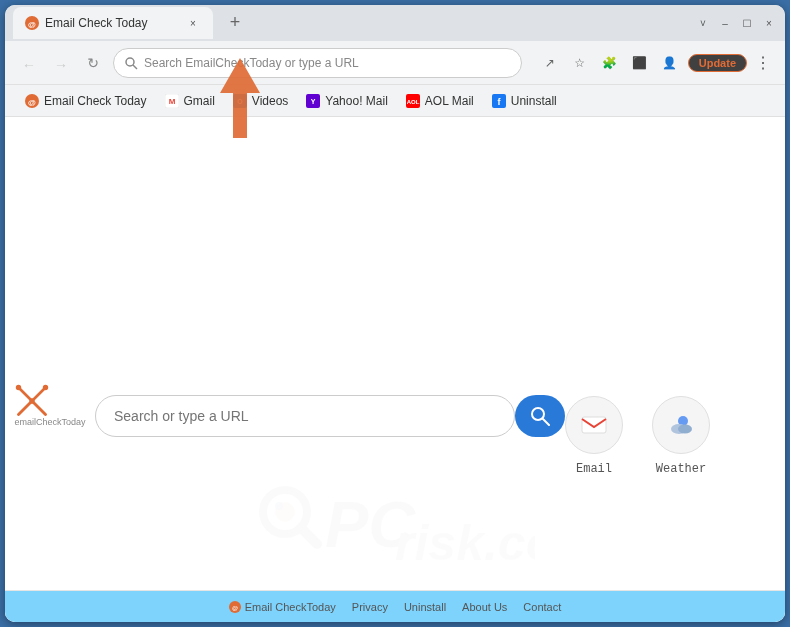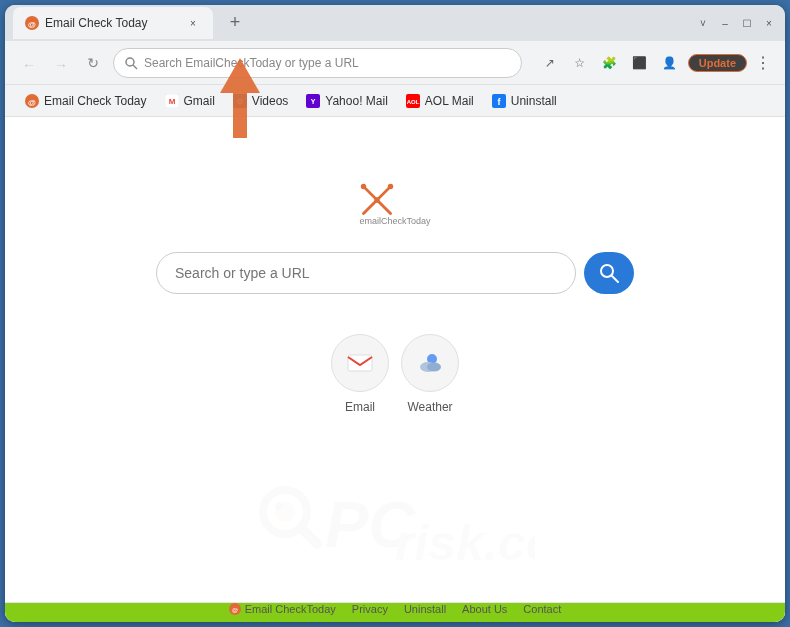--- a/index.html
+++ b/index.html
@@ -200,38 +200,38 @@
       width: 14px;
       height: 14px;
       flex-shrink: 0;
     }
 
     
     .page-content {
       flex: 1;
       background: white;
       display: flex;
-      flex-direction: column;
+      flex-direction: row;
       align-items: center;
       justify-content: flex-start;
-      padding-top: 60px;
+      padding-top: 92px;
       position: relative;
       overflow: hidden;
     }
 
     .logo-area {
       display: flex;
       align-items: center;
       gap: 16px;
       margin-bottom: 20px;
     }
 
     .search-bar-container {
       display: flex;
-      gap: 8px;
+      gap: 0;
       align-items: center;
     }
 
     .main-search-input {
       width: 420px;
       height: 42px;
       border: 1.5px solid #ccc;
       border-radius: 21px;
       padding: 0 18px;
       font-size: 14px;
@@ -249,23 +249,24 @@
       align-items: center;
       justify-content: center;
       cursor: pointer;
       color: white;
       font-size: 18px;
     }
 
     
     .quick-links {
       display: flex;
-      gap: 12px;
+      gap: 29px;
       margin-top: 40px;
       align-items: center;
+      font-family: Liberation Mono, monospace;
     }
 
     .quick-link-item {
       display: flex;
       flex-direction: column;
       align-items: center;
       gap: 8px;
       cursor: pointer;
     }
 
@@ -299,25 +300,25 @@
       opacity: 0.15;
       pointer-events: none;
     }
 
     
     .page-footer {
       position: absolute;
       bottom: 0;
       left: 0;
       right: 0;
-      height: 20px;
-      background: #84cc16;
+      height: 32px;
+      background: #7dd3fc;
       border-top: 1px solid #e5e5e5;
       display: flex;
-      align-items: flex-start;
+      align-items: center;
       justify-content: center;
       gap: 16px;
       font-size: 11px;
       color: #555;
     }
 
     .footer-link {
       display: flex;
       align-items: center;
       gap: 4px;

